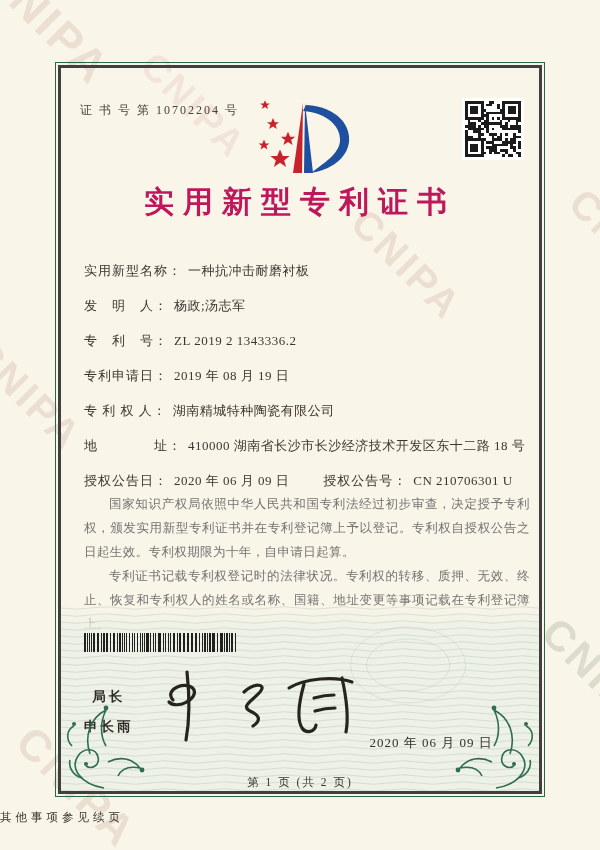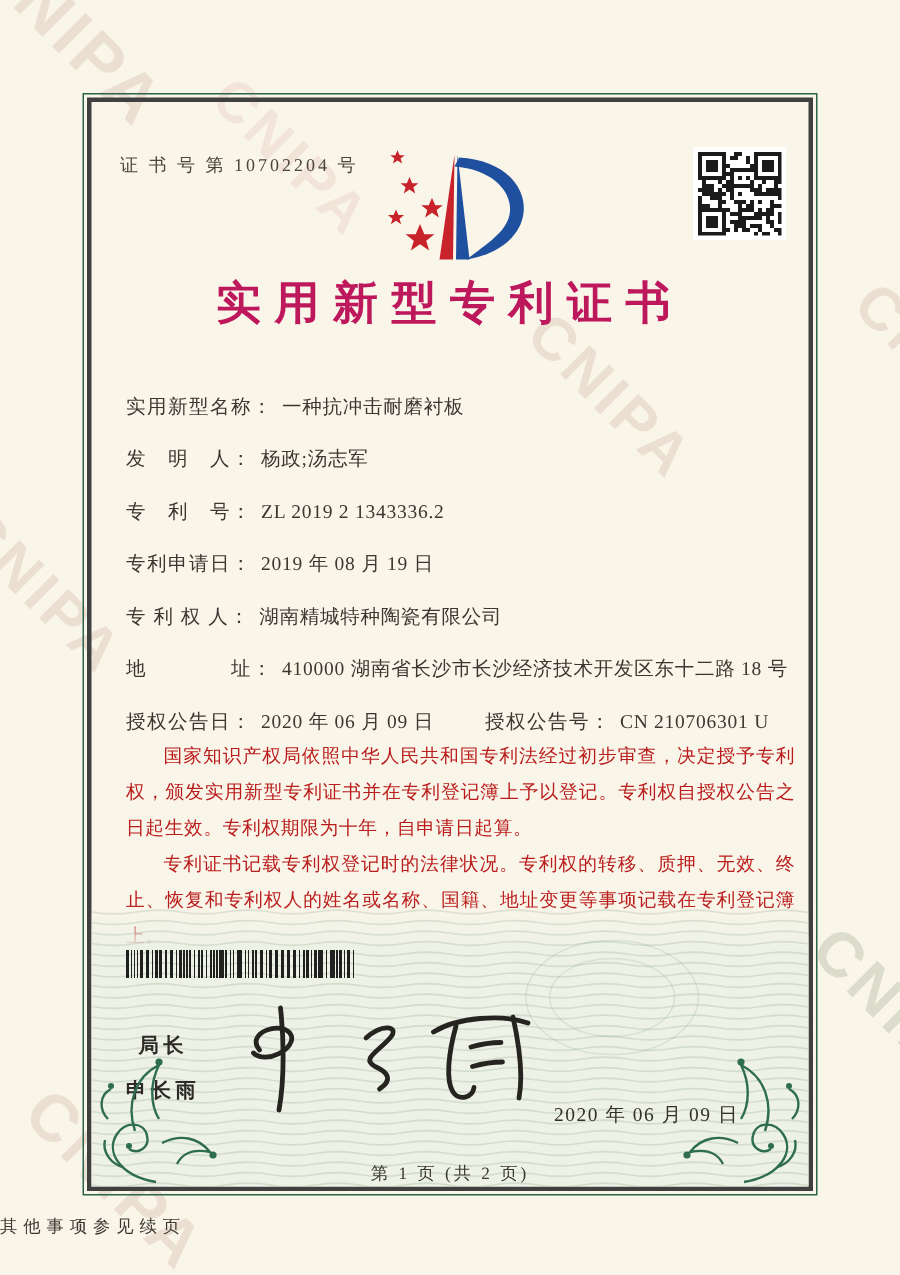--- a/index.html
+++ b/index.html
@@ -25,21 +25,21 @@
   .title { position:absolute; left:0; top:114px; width:100%; text-align:center;
            font-size:30px; font-weight:bold; letter-spacing:9px; color:#be185d; }
 
   .rows { position:absolute; left:23px; top:194px; width:446px; }
   .row { height:21px; margin-bottom:14px; font-size:13px; color:#3c3631; white-space:nowrap; }
   .row .lbl { letter-spacing:1px; }
   .row .val { margin-left:6px; letter-spacing:0.5px; }
   .row .lbl2 { margin-left:34px; letter-spacing:1px; }
 
   .paras { position:absolute; left:23px; top:424px; width:446px; font-size:12.5px;
-           line-height:24px; color:#b91c1c; letter-spacing:0.4px; text-align:justify; }
+           line-height:24px; color:#737373; letter-spacing:0.4px; text-align:justify; }
   .paras p { text-indent:2em; }
 
   .green-section { position:absolute; left:0; right:0; bottom:0; height:188px;
                    background:linear-gradient(180deg, rgba(237,241,230,0) 0%, #edf1e6 16%); }
   .green-section svg.waves { position:absolute; inset:0; width:100%; height:100%; }
 
   .barcode { position:absolute; left:23px; top:565px; width:156px; height:19px; z-index:3; }
   .barcode svg { width:100%; height:100%; display:block; }
 
   .signer { position:absolute; left:23px; top:620px; z-index:3; font-size:13.5px; font-weight:bold;

